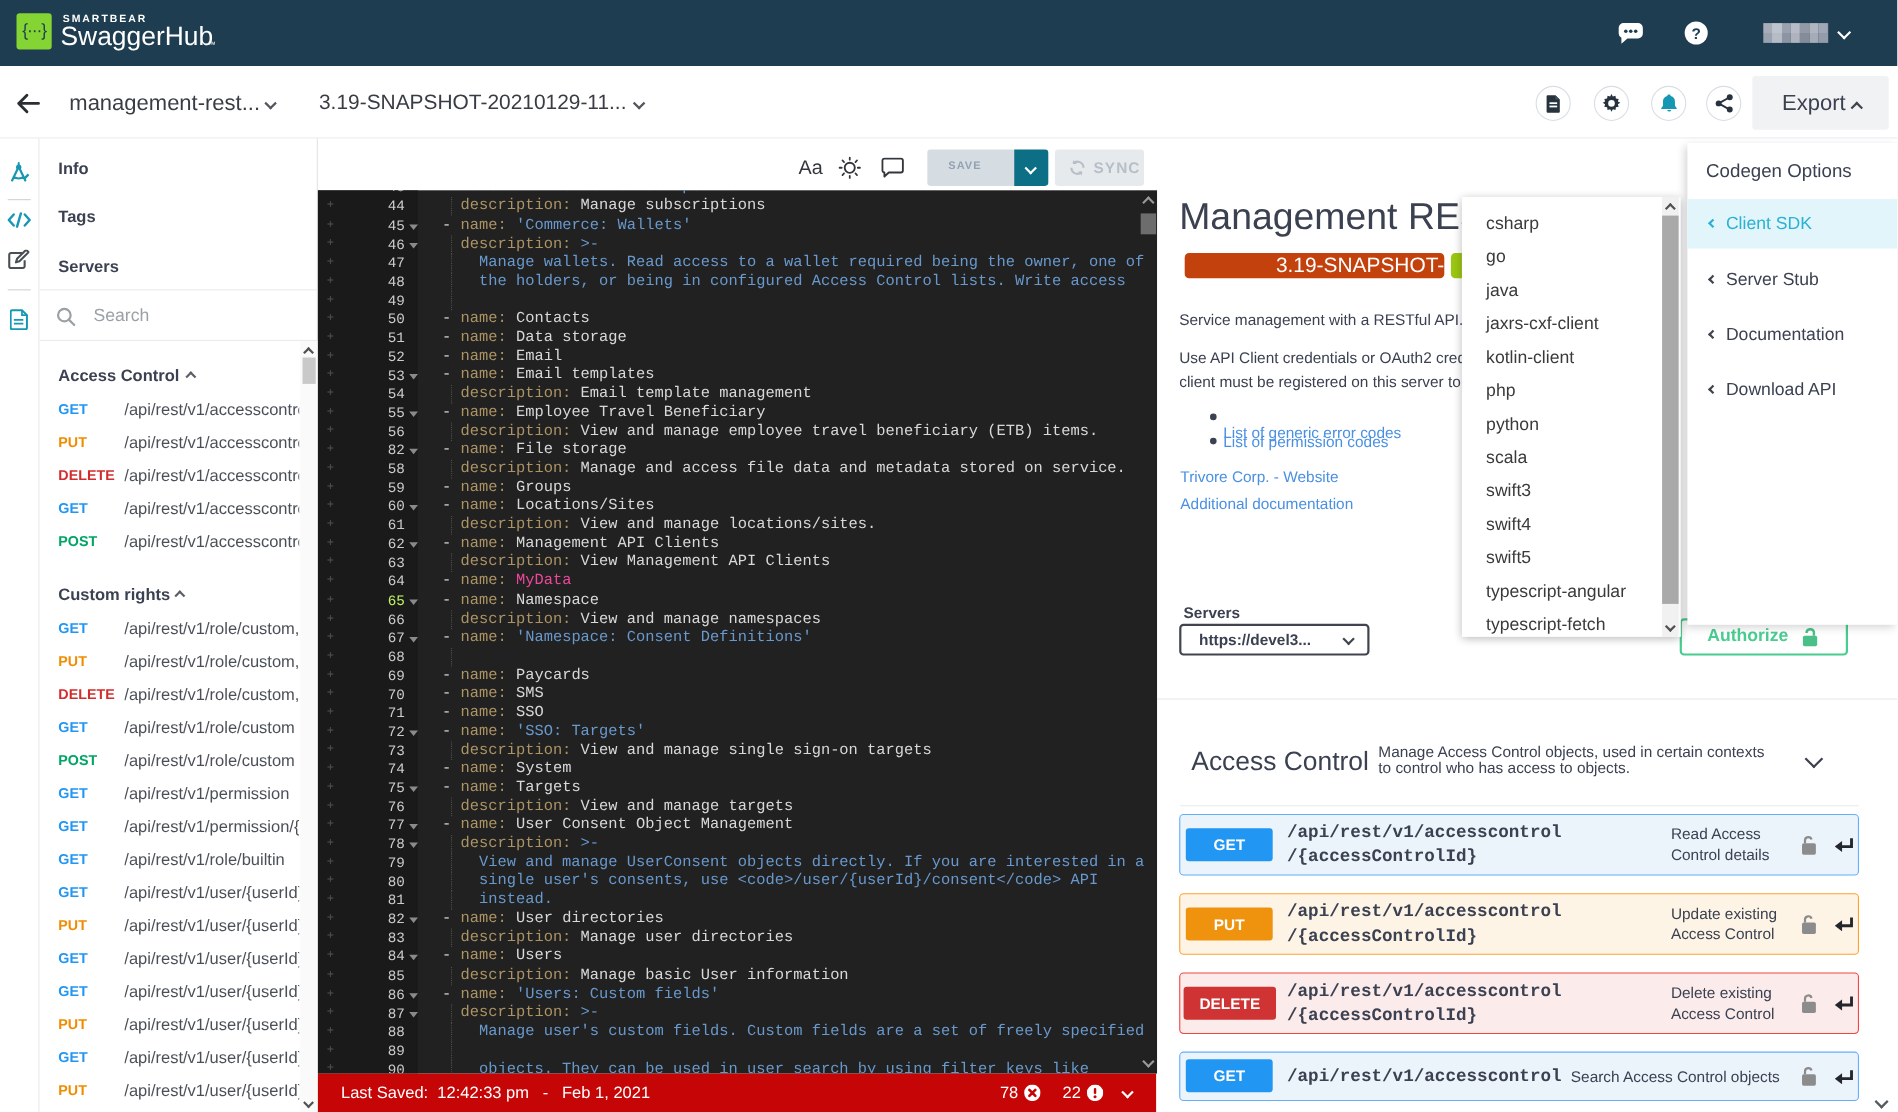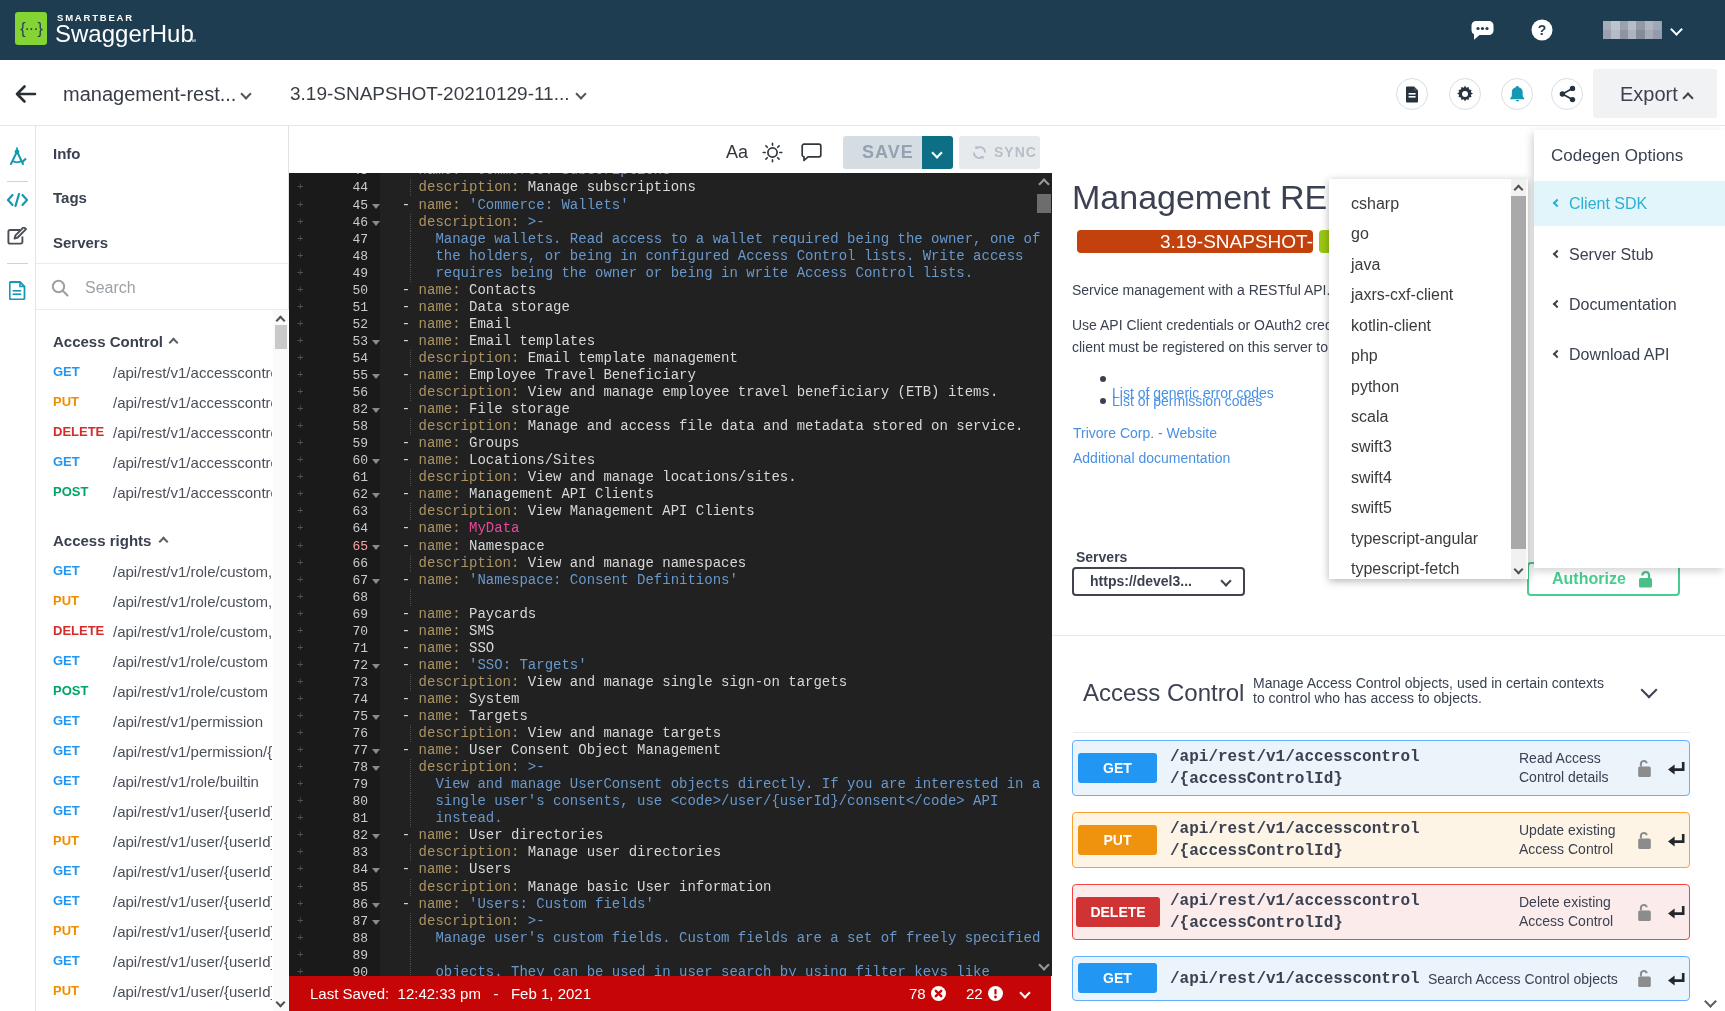--- a/index.html
+++ b/index.html
@@ -113,21 +113,21 @@
 <div style="position:absolute;left:53px;top:364.0px;font-size:13px;line-height:16px;color:#2296f3;white-space:nowrap;font-weight:700;">GET</div>
 <div style="position:absolute;left:113px;top:362.5px;font-size:15px;line-height:19px;color:#4b5058;white-space:nowrap;width:159px;overflow:hidden;">/api/rest/v1/accesscontrol/{accessControlId}</div>
 <div style="position:absolute;left:53px;top:394.0px;font-size:13px;line-height:16px;color:#f08c00;white-space:nowrap;font-weight:700;">PUT</div>
 <div style="position:absolute;left:113px;top:392.5px;font-size:15px;line-height:19px;color:#4b5058;white-space:nowrap;width:159px;overflow:hidden;">/api/rest/v1/accesscontrol/{accessControlId}</div>
 <div style="position:absolute;left:53px;top:424.0px;font-size:13px;line-height:16px;color:#d22c2c;white-space:nowrap;font-weight:700;">DELETE</div>
 <div style="position:absolute;left:113px;top:422.5px;font-size:15px;line-height:19px;color:#4b5058;white-space:nowrap;width:159px;overflow:hidden;">/api/rest/v1/accesscontrol/{accessControlId}</div>
 <div style="position:absolute;left:53px;top:454.0px;font-size:13px;line-height:16px;color:#2296f3;white-space:nowrap;font-weight:700;">GET</div>
 <div style="position:absolute;left:113px;top:452.5px;font-size:15px;line-height:19px;color:#4b5058;white-space:nowrap;width:159px;overflow:hidden;">/api/rest/v1/accesscontrol</div>
 <div style="position:absolute;left:53px;top:484.0px;font-size:13px;line-height:16px;color:#00a566;white-space:nowrap;font-weight:700;">POST</div>
 <div style="position:absolute;left:113px;top:482.5px;font-size:15px;line-height:19px;color:#4b5058;white-space:nowrap;width:159px;overflow:hidden;">/api/rest/v1/accesscontrol</div>
-<div style="position:absolute;left:53px;top:530.5px;font-size:15px;line-height:19px;color:#3b4151;white-space:nowrap;font-weight:700;">Access rights</div>
+<div style="position:absolute;left:53px;top:530.5px;font-size:15px;line-height:19px;color:#3b4151;white-space:nowrap;font-weight:700;">Custom rights</div>
 <span style="position:absolute;left:160px;top:538px;width:7px;height:7px;border-right:2px solid #5a5f66;border-bottom:2px solid #5a5f66;transform:rotate(-135deg)"></span>
 <div style="position:absolute;left:53px;top:563.0px;font-size:13px;line-height:16px;color:#2296f3;white-space:nowrap;font-weight:700;">GET</div>
 <div style="position:absolute;left:113px;top:561.5px;font-size:15px;line-height:19px;color:#4b5058;white-space:nowrap;width:159px;overflow:hidden;">/api/rest/v1/role/custom,builtin</div>
 <div style="position:absolute;left:53px;top:593.0px;font-size:13px;line-height:16px;color:#f08c00;white-space:nowrap;font-weight:700;">PUT</div>
 <div style="position:absolute;left:113px;top:591.5px;font-size:15px;line-height:19px;color:#4b5058;white-space:nowrap;width:159px;overflow:hidden;">/api/rest/v1/role/custom,builtin</div>
 <div style="position:absolute;left:53px;top:623.0px;font-size:13px;line-height:16px;color:#d22c2c;white-space:nowrap;font-weight:700;">DELETE</div>
 <div style="position:absolute;left:113px;top:621.5px;font-size:15px;line-height:19px;color:#4b5058;white-space:nowrap;width:159px;overflow:hidden;">/api/rest/v1/role/custom,builtin</div>
 <div style="position:absolute;left:53px;top:653.0px;font-size:13px;line-height:16px;color:#2296f3;white-space:nowrap;font-weight:700;">GET</div>
 <div style="position:absolute;left:113px;top:651.5px;font-size:15px;line-height:19px;color:#4b5058;white-space:nowrap;width:159px;overflow:hidden;">/api/rest/v1/role/custom</div>
 <div style="position:absolute;left:53px;top:683.0px;font-size:13px;line-height:16px;color:#00a566;white-space:nowrap;font-weight:700;">POST</div>
@@ -161,21 +161,21 @@
 <svg style="position:absolute;left:762px;top:142px" width="21" height="21" viewBox="0 0 21 21">
 <circle cx="10.5" cy="10.5" r="4.6" fill="none" stroke="#33373c" stroke-width="1.7"></circle>
 <g stroke="#33373c" stroke-width="1.6" stroke-linecap="round">
 <path d="M10.5 1.2 v2 M10.5 17.8 v2 M1.2 10.5 h2 M17.8 10.5 h2 M3.9 3.9 l1.4 1.4 M15.7 15.7 l1.4 1.4 M17.1 3.9 l-1.4 1.4 M5.3 15.7 l-1.4 1.4"></path>
       </g>
     </svg>
 <svg style="position:absolute;left:801px;top:143px" width="21" height="19" viewBox="0 0 21 19">
 <path d="M3 1.2 h15 a1.8 1.8 0 0 1 1.8 1.8 v9 a1.8 1.8 0 0 1 -1.8 1.8 h-11 L3 17.5 v-3.7 a1.8 1.8 0 0 1 -1.8 -1.8 v-9 A1.8 1.8 0 0 1 3 1.2 z" fill="none" stroke="#33373c" stroke-width="1.7" stroke-linejoin="round"></path>
     </svg>
 <div style="position:absolute;left:843px;top:136px;width:79px;height:33px;background:#d5dde3;border-radius:3px 0 0 3px"></div>
-<div style="position:absolute;left:862px;top:143.0px;font-size:18px;line-height:18px;color:#93a2b1;white-space:nowrap;font-weight:700;letter-spacing:1px;">SAVE</div>
+<div style="position:absolute;left:862px;top:143.0px;font-size:10px;line-height:18px;color:#93a2b1;white-space:nowrap;font-weight:700;letter-spacing:1px;">SAVE</div>
 <div style="position:absolute;left:922px;top:136px;width:31px;height:33px;background:#0d6f85;border-radius:0 3px 3px 0"></div>
 <span style="position:absolute;left:933px;top:149px;width:8px;height:8px;border-right:2px solid #fff;border-bottom:2px solid #fff;transform:rotate(45deg)"></span>
 <div style="position:absolute;left:959px;top:136px;width:81px;height:33px;background:#e7eaed;border-radius:3px"></div>
 <svg style="position:absolute;left:972px;top:145px" width="15" height="15" viewBox="0 0 15 15">
 <g fill="none" stroke="#b6bfc8" stroke-width="1.9">
         <path d="M13 7.5 a5.5 5.5 0 0 0 -9.5 -3.8 M2 7.5 a5.5 5.5 0 0 0 9.5 3.8"></path>
       </g>
 <path d="M3.5 0.5 v3.6 h3.6 z" fill="#b6bfc8"></path>
       <path d="M11.5 14.5 v-3.6 h-3.6 z" fill="#b6bfc8"></path>
     </svg>
@@ -215,21 +215,20 @@
 <div style="position:absolute;left:0;top:74.65px;width:763px;height:17.05px;line-height:17.05px">
 <span class="mono" style="position:absolute;left:8px;font-size:11px;color:#525252">+</span>
 <span class="mono" style="position:absolute;left:0;width:79px;text-align:right;font-size:13px;color:#cbcbcb">48</span>
 <span style="position:absolute;left:121px;top:0;width:0;height:17.05px;border-left:1px dotted #4e4e4e"></span>
 <span class="mono" style="position:absolute;left:96px;font-size:14px;white-space:pre"><span style="color:#6898cc">      the holders, or being in configured Access Control lists. Write access</span></span>
 </div>
 <div style="position:absolute;left:0;top:91.7px;width:763px;height:17.05px;line-height:17.05px">
 <span class="mono" style="position:absolute;left:8px;font-size:11px;color:#525252">+</span>
 <span class="mono" style="position:absolute;left:0;width:79px;text-align:right;font-size:13px;color:#cbcbcb">49</span>
 <span style="position:absolute;left:121px;top:0;width:0;height:17.05px;border-left:1px dotted #4e4e4e"></span>
-<span class="mono" style="position:absolute;left:96px;font-size:14px;white-space:pre"><span style="color:#6898cc">      requires being the owner or being in write Access Control lists.</span></span>
 </div>
 <div style="position:absolute;left:0;top:108.75px;width:763px;height:17.05px;line-height:17.05px">
 <span class="mono" style="position:absolute;left:8px;font-size:11px;color:#525252">+</span>
 <span class="mono" style="position:absolute;left:0;width:79px;text-align:right;font-size:13px;color:#cbcbcb">50</span>
 <span class="mono" style="position:absolute;left:96px;font-size:14px;white-space:pre"><span style="color:#d8d8d8">  - </span><span style="color:#ab9364">name:</span><span style="color:#d8d8d8"> Contacts</span></span>
 </div>
 <div style="position:absolute;left:0;top:125.8px;width:763px;height:17.05px;line-height:17.05px">
 <span class="mono" style="position:absolute;left:8px;font-size:11px;color:#525252">+</span>
 <span class="mono" style="position:absolute;left:0;width:79px;text-align:right;font-size:13px;color:#cbcbcb">51</span>
 <span class="mono" style="position:absolute;left:96px;font-size:14px;white-space:pre"><span style="color:#d8d8d8">  - </span><span style="color:#ab9364">name:</span><span style="color:#d8d8d8"> Data storage</span></span>
@@ -304,21 +303,21 @@
 <span style="position:absolute;left:121px;top:0;width:0;height:17.05px;border-left:1px dotted #4e4e4e"></span>
 <span class="mono" style="position:absolute;left:96px;font-size:14px;white-space:pre"><span style="color:#ab9364">    description:</span><span style="color:#d8d8d8"> View Management API Clients</span></span>
 </div>
 <div style="position:absolute;left:0;top:347.45px;width:763px;height:17.05px;line-height:17.05px">
 <span class="mono" style="position:absolute;left:8px;font-size:11px;color:#525252">+</span>
 <span class="mono" style="position:absolute;left:0;width:79px;text-align:right;font-size:13px;color:#cbcbcb">64</span>
 <span class="mono" style="position:absolute;left:96px;font-size:14px;white-space:pre"><span style="color:#d8d8d8">  - </span><span style="color:#ab9364">name:</span><span style="color:#ec4899"> MyData</span></span>
 </div>
 <div style="position:absolute;left:0;top:364.5px;width:763px;height:17.05px;line-height:17.05px">
 <span class="mono" style="position:absolute;left:8px;font-size:11px;color:#525252">+</span>
-<span class="mono" style="position:absolute;left:0;width:79px;text-align:right;font-size:13px;color:#fca5a5">65</span>
+<span class="mono" style="position:absolute;left:0;width:79px;text-align:right;font-size:13px;color:#bef264">65</span>
 <span style="position:absolute;left:83px;top:7px;width:0;height:0;border-left:4px solid transparent;border-right:4px solid transparent;border-top:5px solid #8a8a8a"></span>
 <span class="mono" style="position:absolute;left:96px;font-size:14px;white-space:pre"><span style="color:#d8d8d8">  - </span><span style="color:#ab9364">name:</span><span style="color:#d8d8d8"> Namespace</span></span>
 </div>
 <div style="position:absolute;left:0;top:381.55px;width:763px;height:17.05px;line-height:17.05px">
 <span class="mono" style="position:absolute;left:8px;font-size:11px;color:#525252">+</span>
 <span class="mono" style="position:absolute;left:0;width:79px;text-align:right;font-size:13px;color:#cbcbcb">66</span>
 <span style="position:absolute;left:121px;top:0;width:0;height:17.05px;border-left:1px dotted #4e4e4e"></span>
 <span class="mono" style="position:absolute;left:96px;font-size:14px;white-space:pre"><span style="color:#ab9364">    description:</span><span style="color:#d8d8d8"> View and manage namespaces</span></span>
 </div>
 <div style="position:absolute;left:0;top:398.6px;width:763px;height:17.05px;line-height:17.05px">

